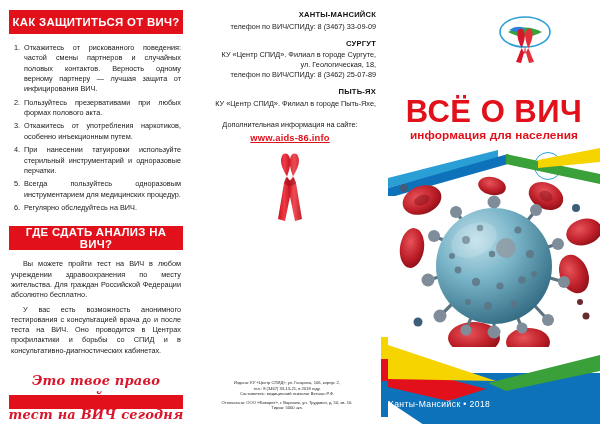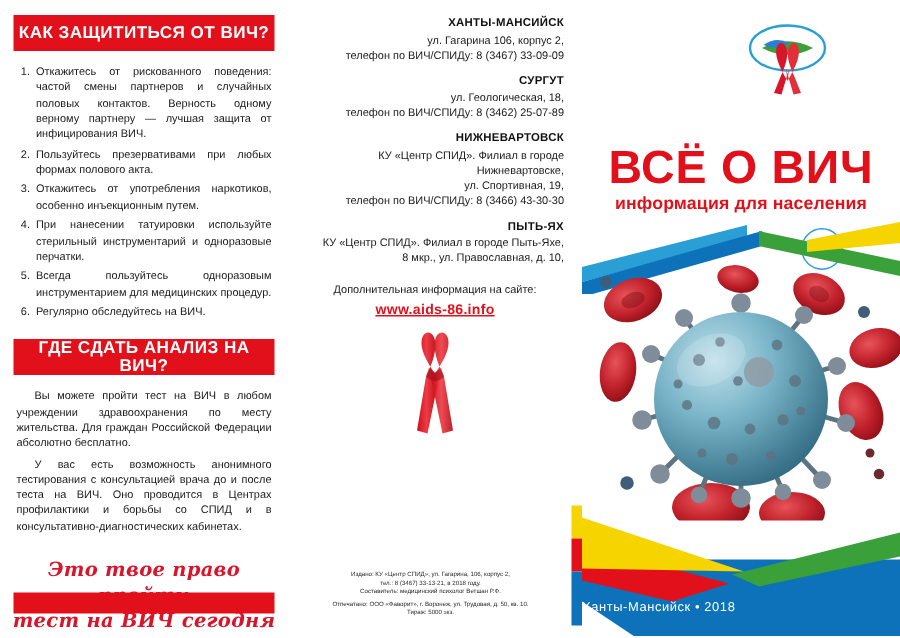--- a/index.html
+++ b/index.html
@@ -161,38 +161,31 @@
 
     <div class="bottom-bar"></div>
   </div>
 
   <div class="panel panel-mid">
 
 
     <div class="addr-list">
       <div class="addr">
         <div class="city">ХАНТЫ-МАНСИЙСК</div>
-        <div class="line">ул. Гагарина 106, корпус 2,</div>
         <div class="line">телефон по ВИЧ/СПИДу: 8 (3467) 33-09-09</div>
       </div>
       <div class="addr">
         <div class="city">СУРГУТ</div>
+        <div class="line">КУ «Центр СПИД». Филиал в городе Сургуте,</div>
         <div class="line">ул. Геологическая, 18,</div>
         <div class="line">телефон по ВИЧ/СПИДу: 8 (3462) 25-07-89</div>
-      </div>
-      <div class="addr">
-        <div class="city">НИЖНЕВАРТОВСК</div>
-        <div class="line">КУ «Центр СПИД». Филиал в городе Нижневартовске,</div>
-        <div class="line">ул. Спортивная, 19,</div>
-        <div class="line">телефон по ВИЧ/СПИДу: 8 (3466) 43-30-30</div>
       </div>
       <div class="addr">
         <div class="city">ПЫТЬ-ЯХ</div>
         <div class="line">КУ «Центр СПИД». Филиал в городе Пыть-Яхе,</div>
-        <div class="line">8 мкр., ул. Православная, д. 10,</div>
       </div>
     </div>
 
     <div class="more-info">
       <span>Дополнительная информация на сайте:</span>
       <a class="url" href="#">www.aids-86.info</a>
     </div>
 
     <div class="ribbon-wrap">
       <svg width="46" height="72" viewBox="0 0 46 72">

